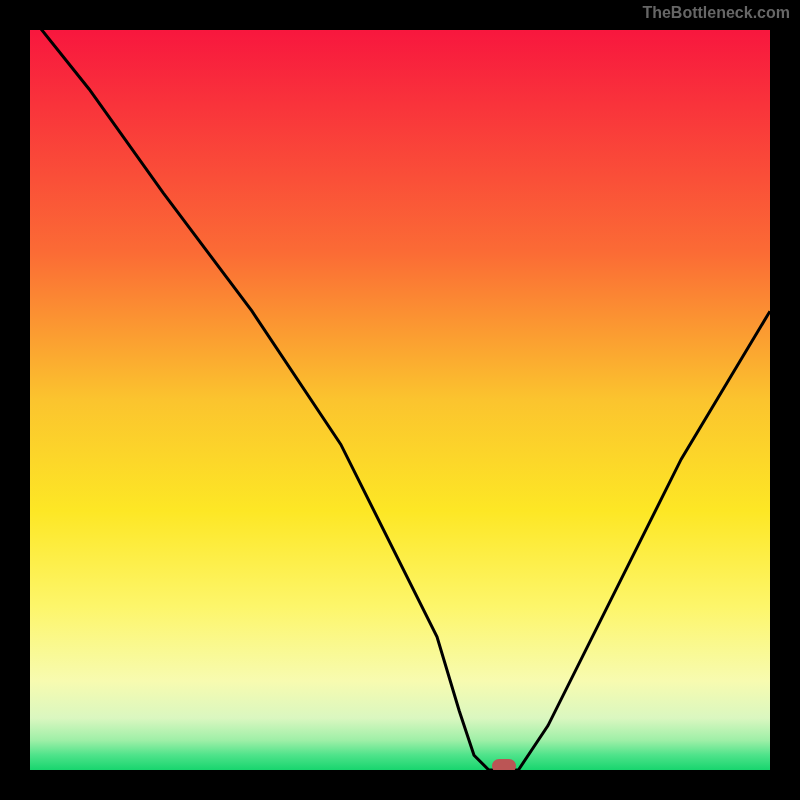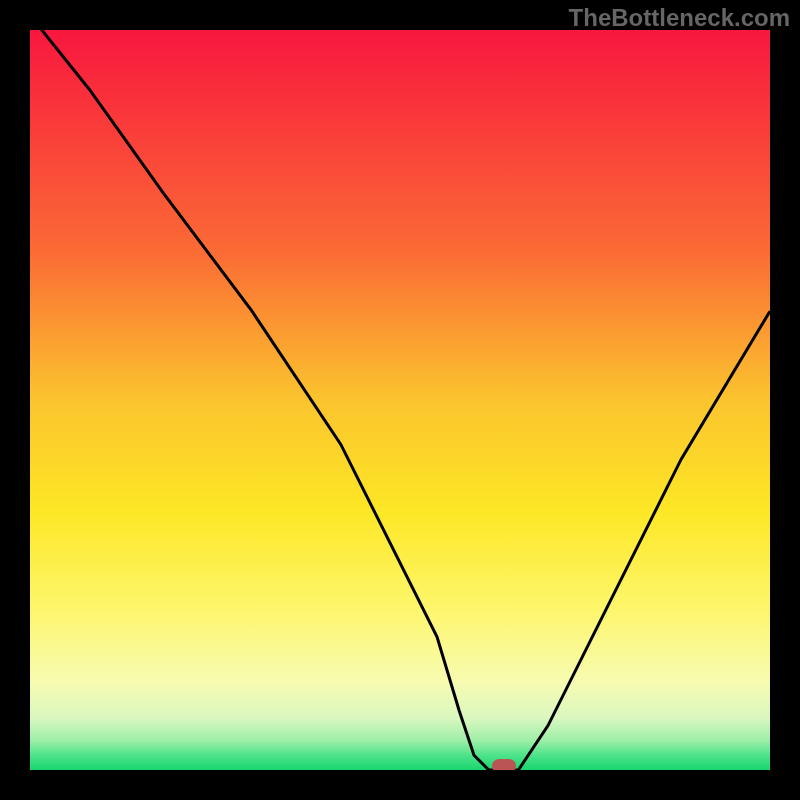--- a/index.html
+++ b/index.html
@@ -14,21 +14,21 @@
       width: 800px;
       height: 800px;
       position: relative;
       background: #000;
     }
     .watermark {
       position: absolute;
       top: 4px;
       right: 10px;
       color: #666;
-      font-size: 24px;
+      font-size: 16px;
       font-weight: bold;
       z-index: 10;
     }
     .plot-area {
       position: absolute;
       left: 30px;
       top: 30px;
       width: 740px;
       height: 740px;
       overflow: hidden;

